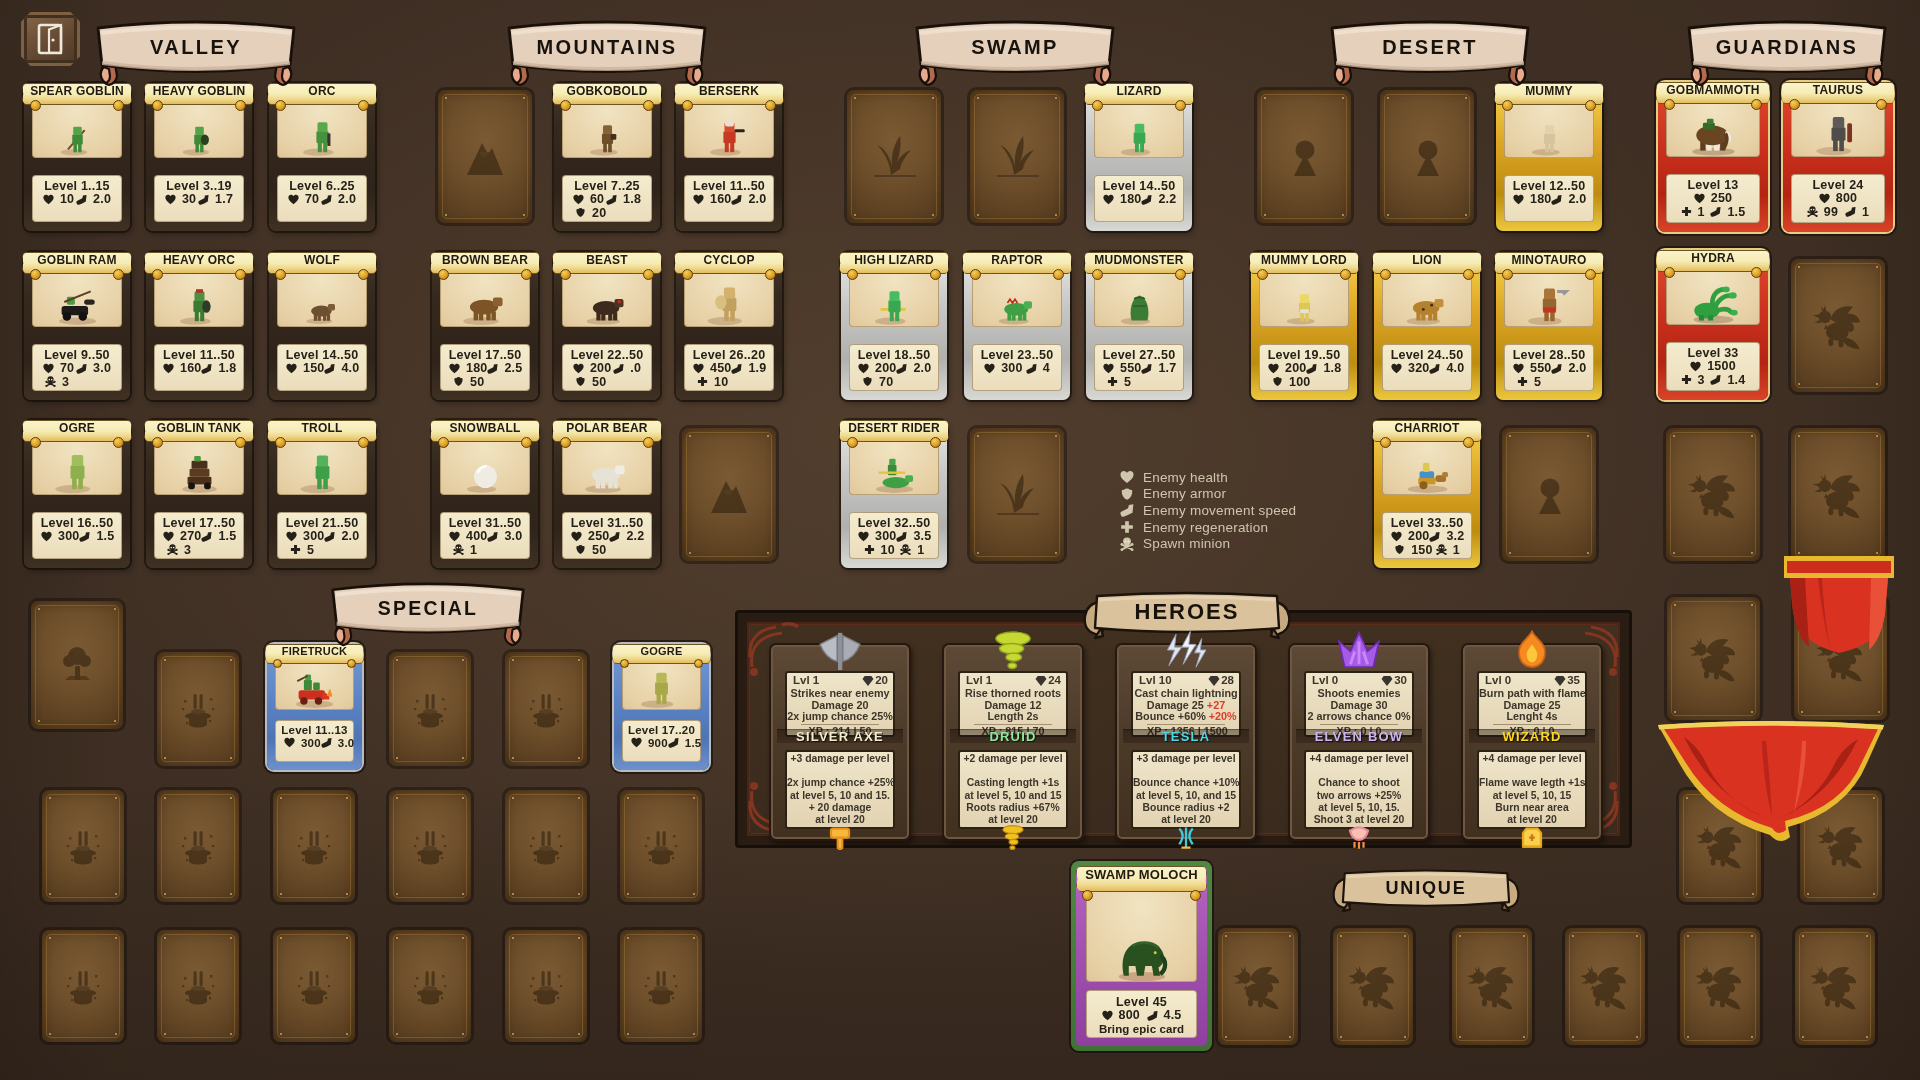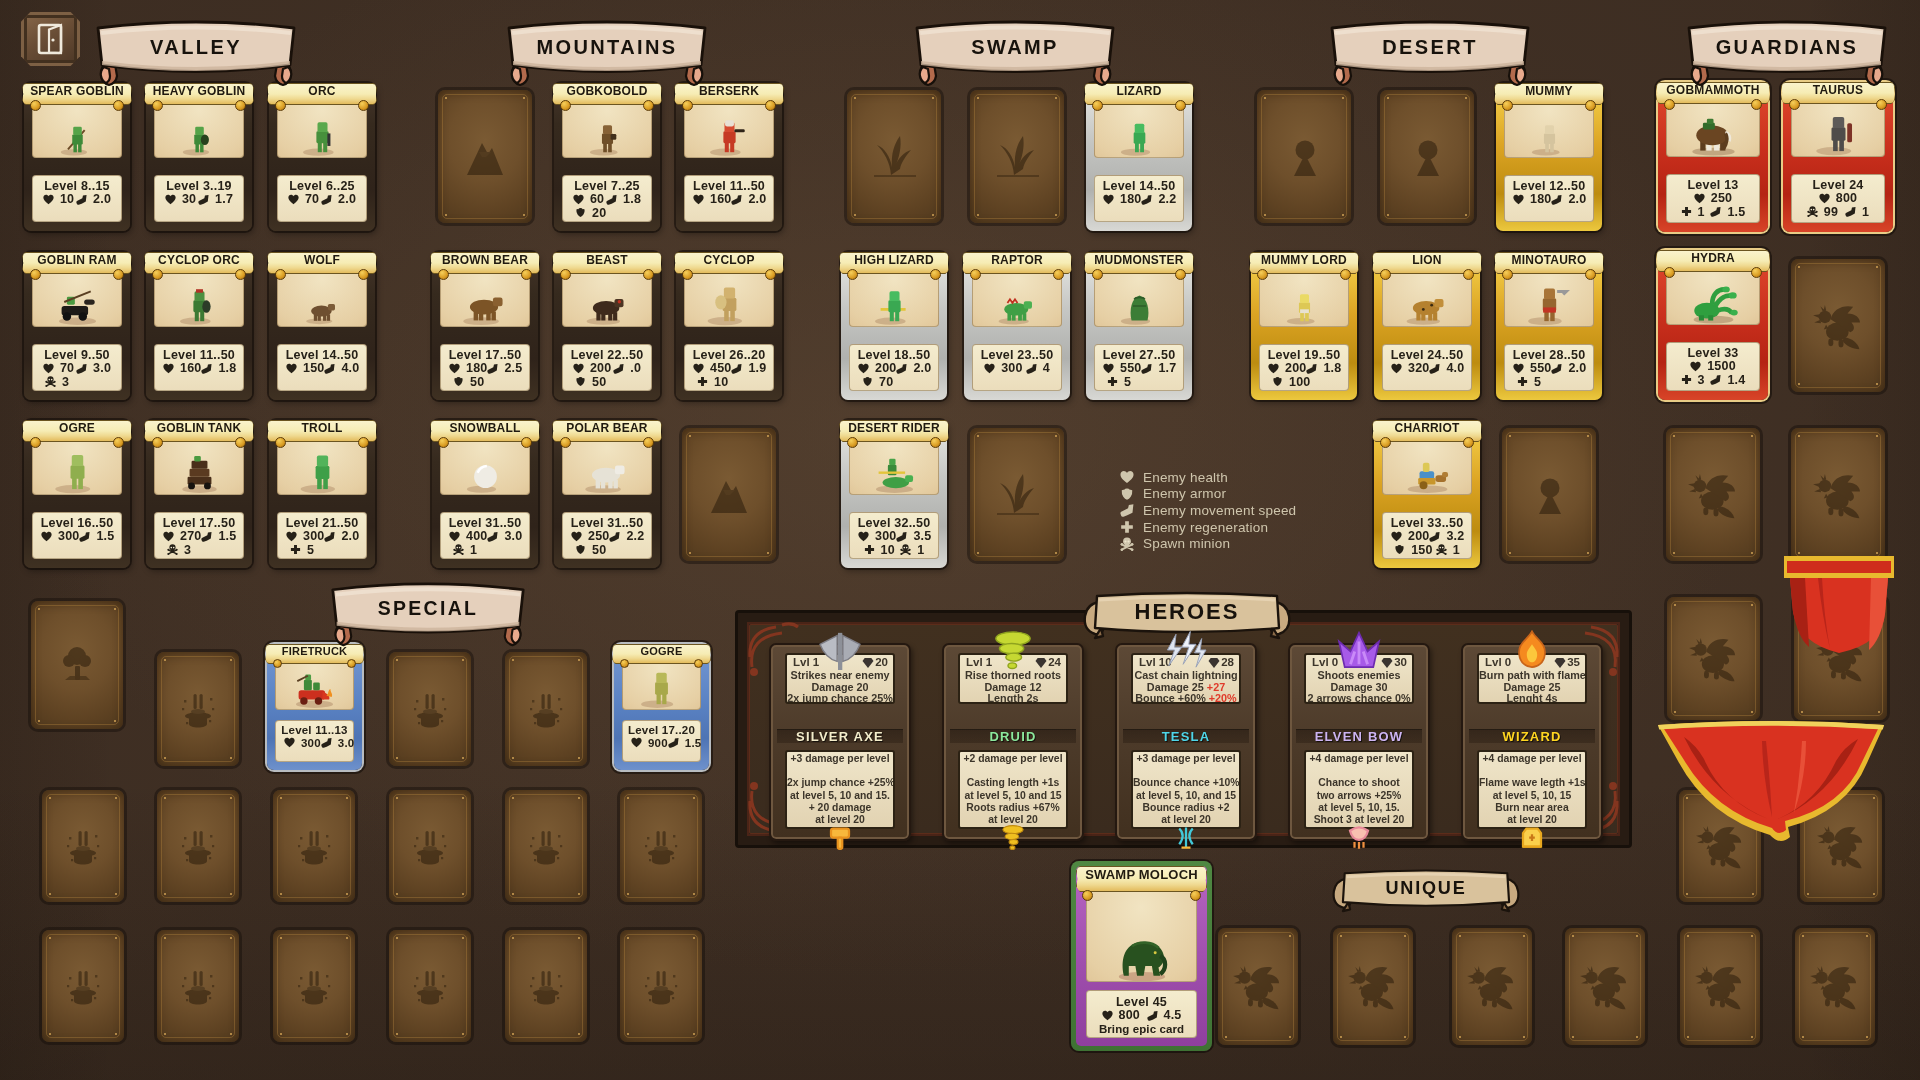--- a/index.html
+++ b/index.html
@@ -35,21 +35,21 @@
 .srow.spl{justify-content:flex-start;padding-left:8px;gap:14px}
 .sp{display:inline-flex;align-items:center;gap:6px}
 .ic{display:inline-block}
 .legend{position:absolute;left:1120px;top:469px;width:260px}
 .lrow{display:flex;align-items:center;height:16.6px;gap:9px}
 .lrow span{font-size:13.5px;font-weight:normal;color:#cfc6ad;letter-spacing:.2px}
 .hpanel{position:absolute;left:735px;top:610px;width:897px;height:238px;border:3px solid #17100a;border-radius:4px;background:#30231a;box-shadow:inset 0 0 0 9px #281c13,inset 0 0 0 11px #4a2417}
 .hpanel-in{position:absolute;inset:11px;background:linear-gradient(180deg,#41301f,#3a2b1e);border:1px solid #5c2c1a;border-radius:2px}
 .hero{position:absolute;background:linear-gradient(180deg,#5d4936,#4c3a29 50%,#41301f);border:2px solid #241810;border-radius:7px;box-shadow:inset 0 0 0 2px #6e573f,2px 3px 5px rgba(0,0,0,.4)}
 .hbox{position:absolute;left:14px;right:14px;background:linear-gradient(180deg,#efe5c9,#e2d3b2);border:2px solid #2c2214;border-radius:3px;font-size:10.8px;font-weight:bold;color:#3c352a;text-align:center;line-height:11.6px;padding-top:1px;white-space:nowrap;overflow:hidden}
-.hb1{top:8px;height:51px}
+.hb1{top:26px;height:66px}
 .hb2{top:105px;height:79px;line-height:12.2px;padding-top:1px;font-size:10.4px}
 .hlvl{display:flex;justify-content:space-between;padding:1px 5px 1px 6px;font-size:11.5px}
 .xpl{border-top:1px solid rgba(95,75,45,.5);margin:1px 14px 0 14px;padding-top:1px}
 .hg{display:inline-flex;align-items:center;gap:1px}
 .hname{position:absolute;left:6px;right:6px;top:84px;height:15px;background:linear-gradient(180deg,rgba(18,10,5,.42),rgba(25,15,8,.3));border-top:1px solid rgba(0,0,0,.4);border-bottom:1px solid rgba(120,95,70,.35);display:flex;align-items:center;justify-content:center;font-size:13px;font-weight:bold;letter-spacing:1.2px;text-shadow:1px 1px 0 rgba(0,0,0,.6)}
 .hti{position:absolute;top:-15px;left:50%;transform:translateX(-50%);width:46px;height:40px;z-index:5}
 .hbi{position:absolute;bottom:-12px;left:50%;transform:translateX(-50%);width:27px;height:27px;z-index:5}
 .red{color:#e03a2a}
 .moloch{position:absolute;left:1071px;top:861px;width:141px;height:190px;border-radius:8px;background:linear-gradient(180deg,#4f8842,#3f7234);box-shadow:0 0 0 2px rgba(15,10,6,.6);padding:5px}
 .mol-in{position:absolute;inset:5px;border-radius:5px;background:linear-gradient(180deg,#b765c2,#a050ae 50%,#8f3f9e)}
@@ -154,21 +154,21 @@
           <path d="M12 24 26 8" stroke="#6b4a26" stroke-width="1.6"></path>
           <rect x="16.6" y="19" width="2.9" height="7.5" fill="#3e8a38"></rect>
           <rect x="20.5" y="19" width="2.9" height="7.5" fill="#3e8a38"></rect>
           <rect x="15.6" y="11.5" width="8.8" height="8.5" rx="1" fill="#3e8a38"></rect>
           <rect x="16.4" y="5" width="7.2" height="7" rx="1.2" fill="#55a348"></rect>
         </g>
       </svg>
     </div>
     <div class="cstats">
       <div class="srow lv">
-        <b>Level 8..15</b>
+        <b>Level 1..15</b>
       </div>
       <div class="srow sp2">
         <span class="sp">
           <svg class="ic" style="width:11px;height:11px;" viewBox="0 0 12 12" fill="#262118">
             <path d="M6 11.2C2 8.3.4 6 .4 3.9.4 2.2 1.7.9 3.3.9c1.1 0 2.1.6 2.7 1.6C6.6 1.5 7.6.9 8.7.9c1.6 0 2.9 1.3 2.9 3 0 2.1-1.6 4.4-5.6 7.3z"></path>
           </svg>
           <b>10</b>
         </span>
         <span class="sp">
           <svg class="ic" style="width:11px;height:11px;" viewBox="0 0 12 12" fill="#262118">
@@ -341,21 +341,21 @@
         </span>
         <span class="sp">
           <svg class="ic" style="width:11px;height:11px;" viewBox="0 0 12 12" fill="#262118">
             <path d="M11.5 1 7.6 1.7 6.9 4.6 1.5 7.3 C.4 7.8.2 8.6.5 9.5 L1 11C1.3 11.9 2.1 12 3 11.7 L6.2 10.6 10.7 8.3Z"></path>
           </svg>
           <b>1.8</b>
         </span>
       </div>
     </div>
     <div class="cban">
-      <span>CYCLOP ORC</span>
+      <span>HEAVY ORC</span>
     </div>
     <div class="pin pl"></div>
     <div class="pin pr"></div>
   </div>
 <div class="card f-brown" style="left:269px;top:252px;width:106px;height:148px">
     <div class="cimg">
       <svg viewBox="0 0 40 30" style="width:53px;height:40px">
         <g transform="translate(20,27) scale(0.82) translate(-20,-27)">
           <ellipse cx="17" cy="26.5" rx="12" ry="2.6" fill="#bb9a74" opacity=".6"></ellipse>
           <rect x="12" y="20" width="3" height="6" fill="#6e4f30"></rect>

